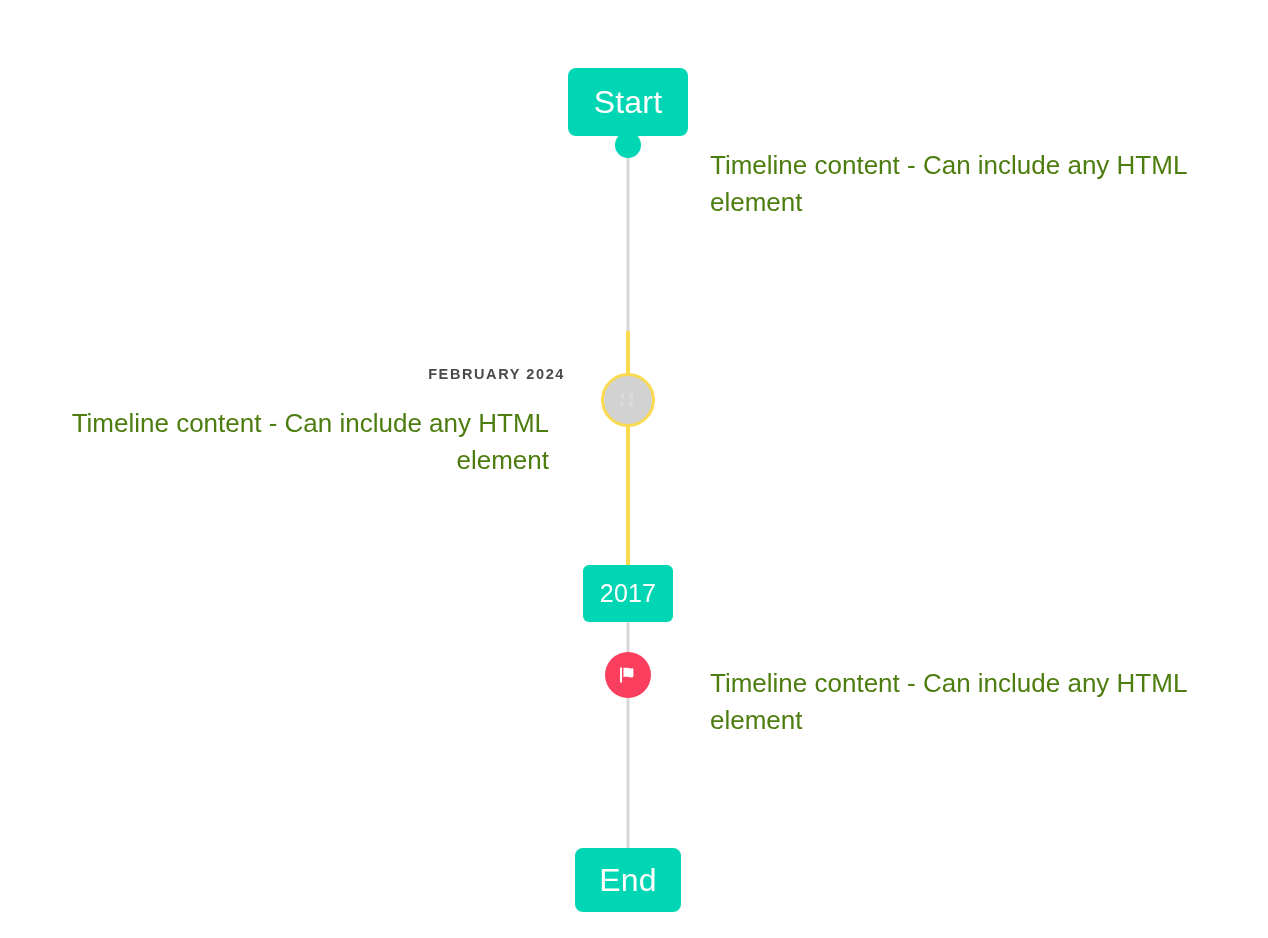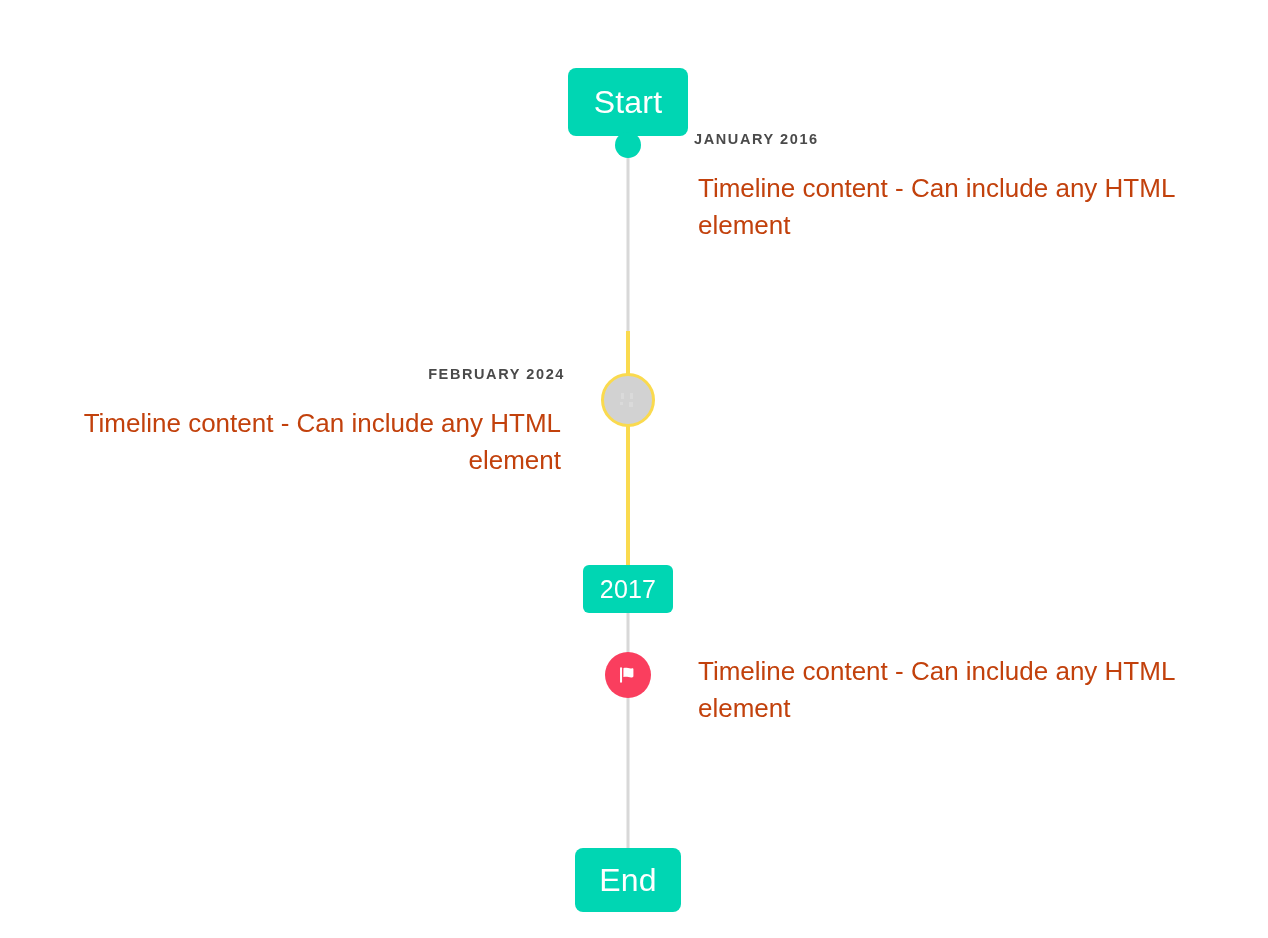--- a/index.html
+++ b/index.html
@@ -63,21 +63,21 @@
   #cap-start {
     top: 40px;
     width: 120px;
     height: 68px;
     font-size: 32px;
     margin-top: 28px;
   }
   #cap-mid {
     top: 565px;
     width: 90px;
-    height: 48px;
+    height: 57px;
     font-size: 25px;
     border-radius: 6px;
   }
   #cap-end {
     top: 848px;
     width: 106px;
     height: 64px;
     font-size: 32px;
   }
 
@@ -109,23 +109,23 @@
     font-size: 14.5px;
     font-weight: bold;
     letter-spacing: 1.6px;
     color: #4a4a4a;
     line-height: 1.2;
     margin: 0 0 22px 0;
   }
   .event-text {
     font-size: 26px;
     font-weight: 400;
-    color: #c2410c;
+    color: #4d7c0f;
     line-height: 1.42;
-    margin: 4px;
+    margin: 16px;
   }
 
   
   .marker {
     position: absolute;
     left: 628px;
     transform: translateX(-50%);
     border-radius: 50%;
     box-sizing: border-box;
     display: flex;
@@ -187,21 +187,20 @@
   <div id="line-seg-3" class="line grey"></div>
 
   <div id="cap-start" class="cap">Start</div>
 
   <div class="marker" id="marker-dot">
     <span></span>
   </div>
 
   <div class="event right-side" style="top:131px;">
     <div class="event-body">
-      <div class="event-label">JANUARY 2016</div>
       <div class="event-text">Timeline content - Can include any HTML element</div>
     </div>
   </div>
 
   <div class="marker" id="marker-ring">
     <span class="placeholder-glyph">
       <i class="a"></i>
         <i class="b"></i>
         <i class="c"></i>
         <i class="d"></i>

